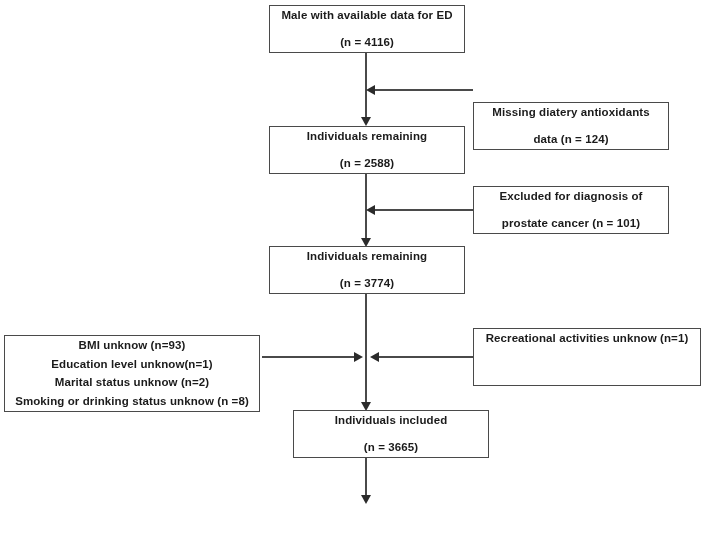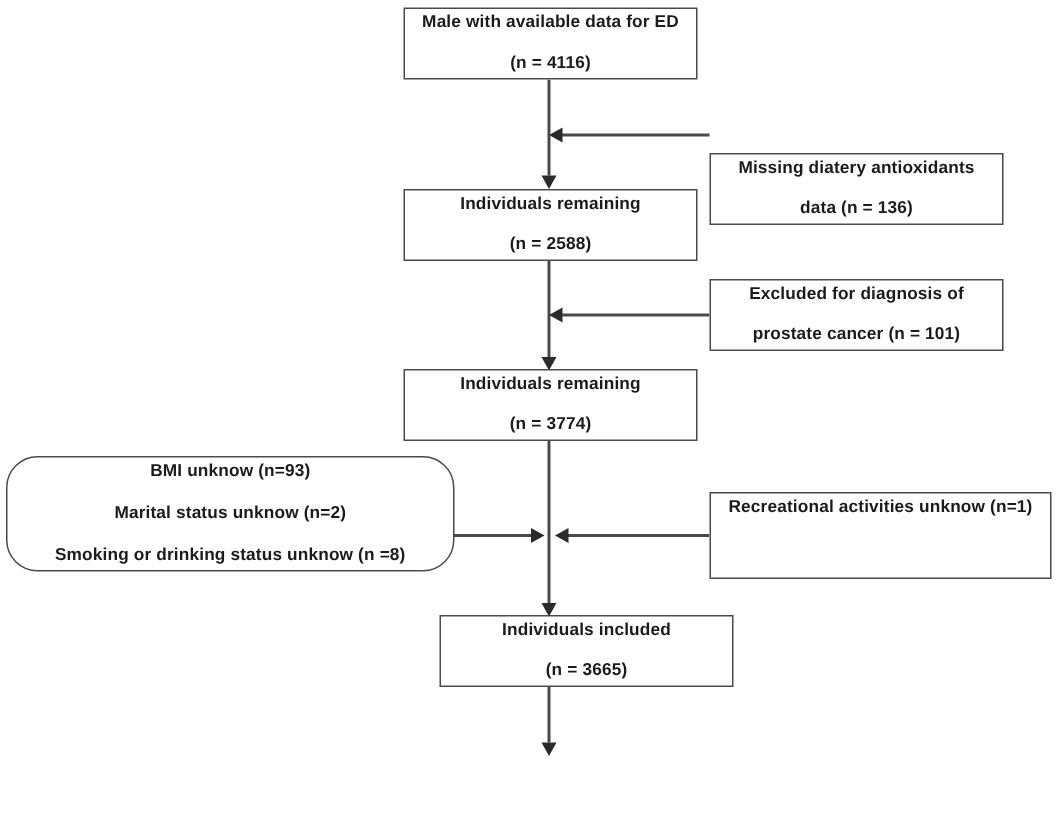--- a/index.html
+++ b/index.html
@@ -41,21 +41,21 @@
   #box-source   { left: 269px; top: 5px;   width: 196px; height: 48px; }
   #box-remain1  { left: 269px; top: 126px; width: 196px; height: 48px; }
   #box-remain2  { left: 269px; top: 246px; width: 196px; height: 48px; }
   #box-included { left: 269px; top: 410px; width: 196px; height: 48px; margin-left: 24px; }
   #box-outcome  { left: 269px; top: 503px; width: 196px; height: 48px; }
 
   
   #box-excl-antiox   { left: 473px; top: 66px;  width: 196px; height: 48px; margin-top: 36px; }
   #box-excl-prostate { left: 473px; top: 186px; width: 196px; height: 48px; }
   #box-excl-right    { left: 473px; top: 328px; width: 228px; height: 58px; }
-  #box-excl-left     { left: 4px;   top: 304px; width: 299px; height: 77px; border-radius: 21px; }
+  #box-excl-left     { left: 4px;   top: 335px; width: 256px; height: 77px; }
 
   
   .vline {
     position: absolute;
     width: 1.6px;
     background: #4a4a4a;
   }
   .hline {
     position: absolute;
     height: 1.6px;
@@ -118,40 +118,41 @@
   <div class="vline" style="left:365px; top:458px; height:37px;"></div>
   <div class="arrow-down" style="left:361px; top:495px;"></div>
 
   <div class="node" id="box-source">
     <span class="line">Male with available data for ED</span>
     <span class="line">(n = 4116)</span>
   </div>
 
   <div class="node" id="box-excl-antiox">
     <span class="line">Missing diatery antioxidants</span>
-    <span class="line">data (n = 136)</span>
+    <span class="line">data (n = 124)</span>
   </div>
 
   <div class="node" id="box-remain1">
     <span class="line">Individuals remaining</span>
     <span class="line">(n = 2588)</span>
   </div>
 
   <div class="node" id="box-excl-prostate">
     <span class="line">Excluded for diagnosis of</span>
     <span class="line">prostate cancer (n = 101)</span>
   </div>
 
   <div class="node" id="box-remain2">
     <span class="line">Individuals remaining</span>
     <span class="line">(n = 3774)</span>
   </div>
 
   <div class="node" id="box-excl-left">
     <span class="line">BMI unknow (n=93)</span>
+    <span class="line">Education level unknow(n=1)</span>
     <span class="line">Marital status unknow (n=2)</span>
     <span class="line">Smoking or drinking status unknow (n =8)</span>
   </div>
 
   <div class="node" id="box-excl-right">
     <span class="line">Recreational activities unknow (n=1)</span>
   </div>
 
   <div class="node" id="box-included">
     <span class="line">Individuals included</span>

